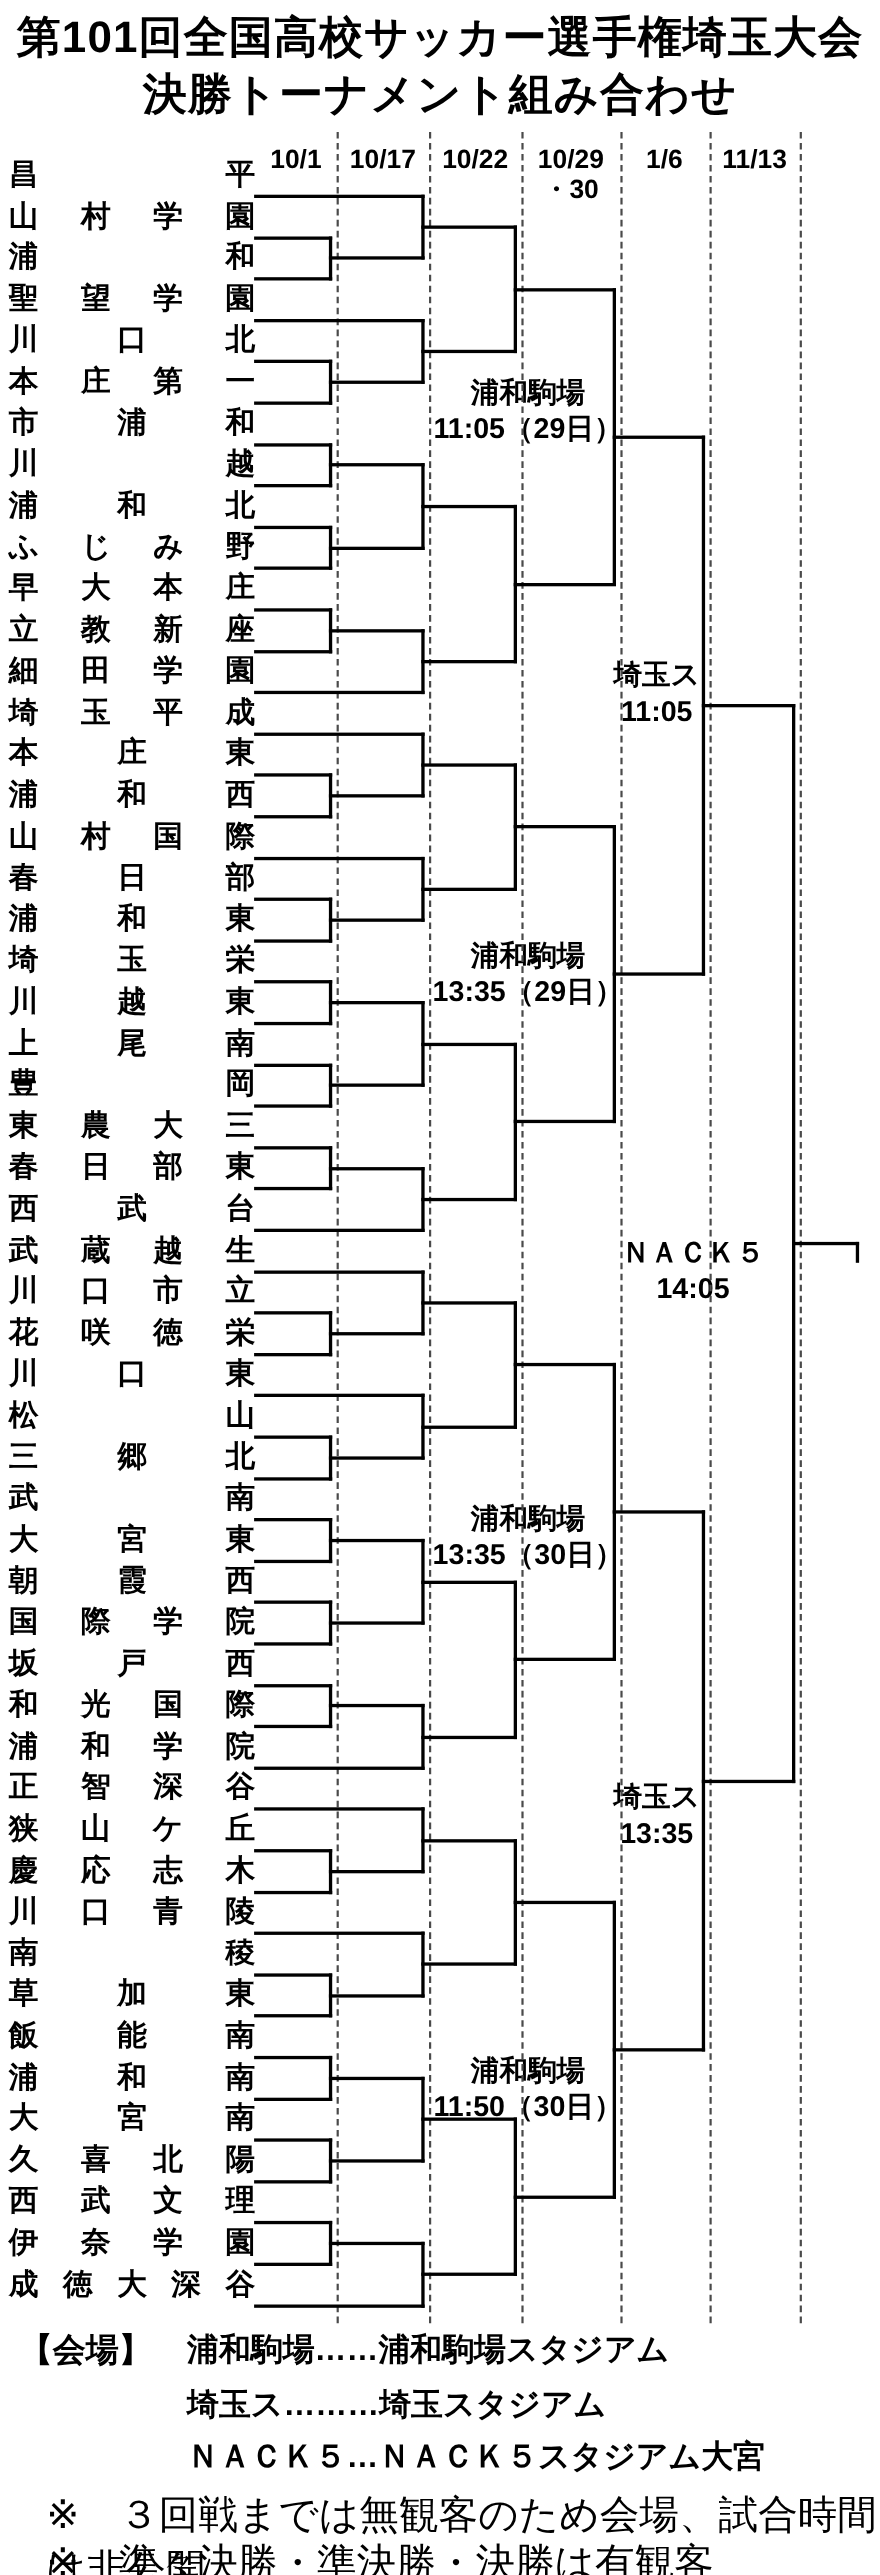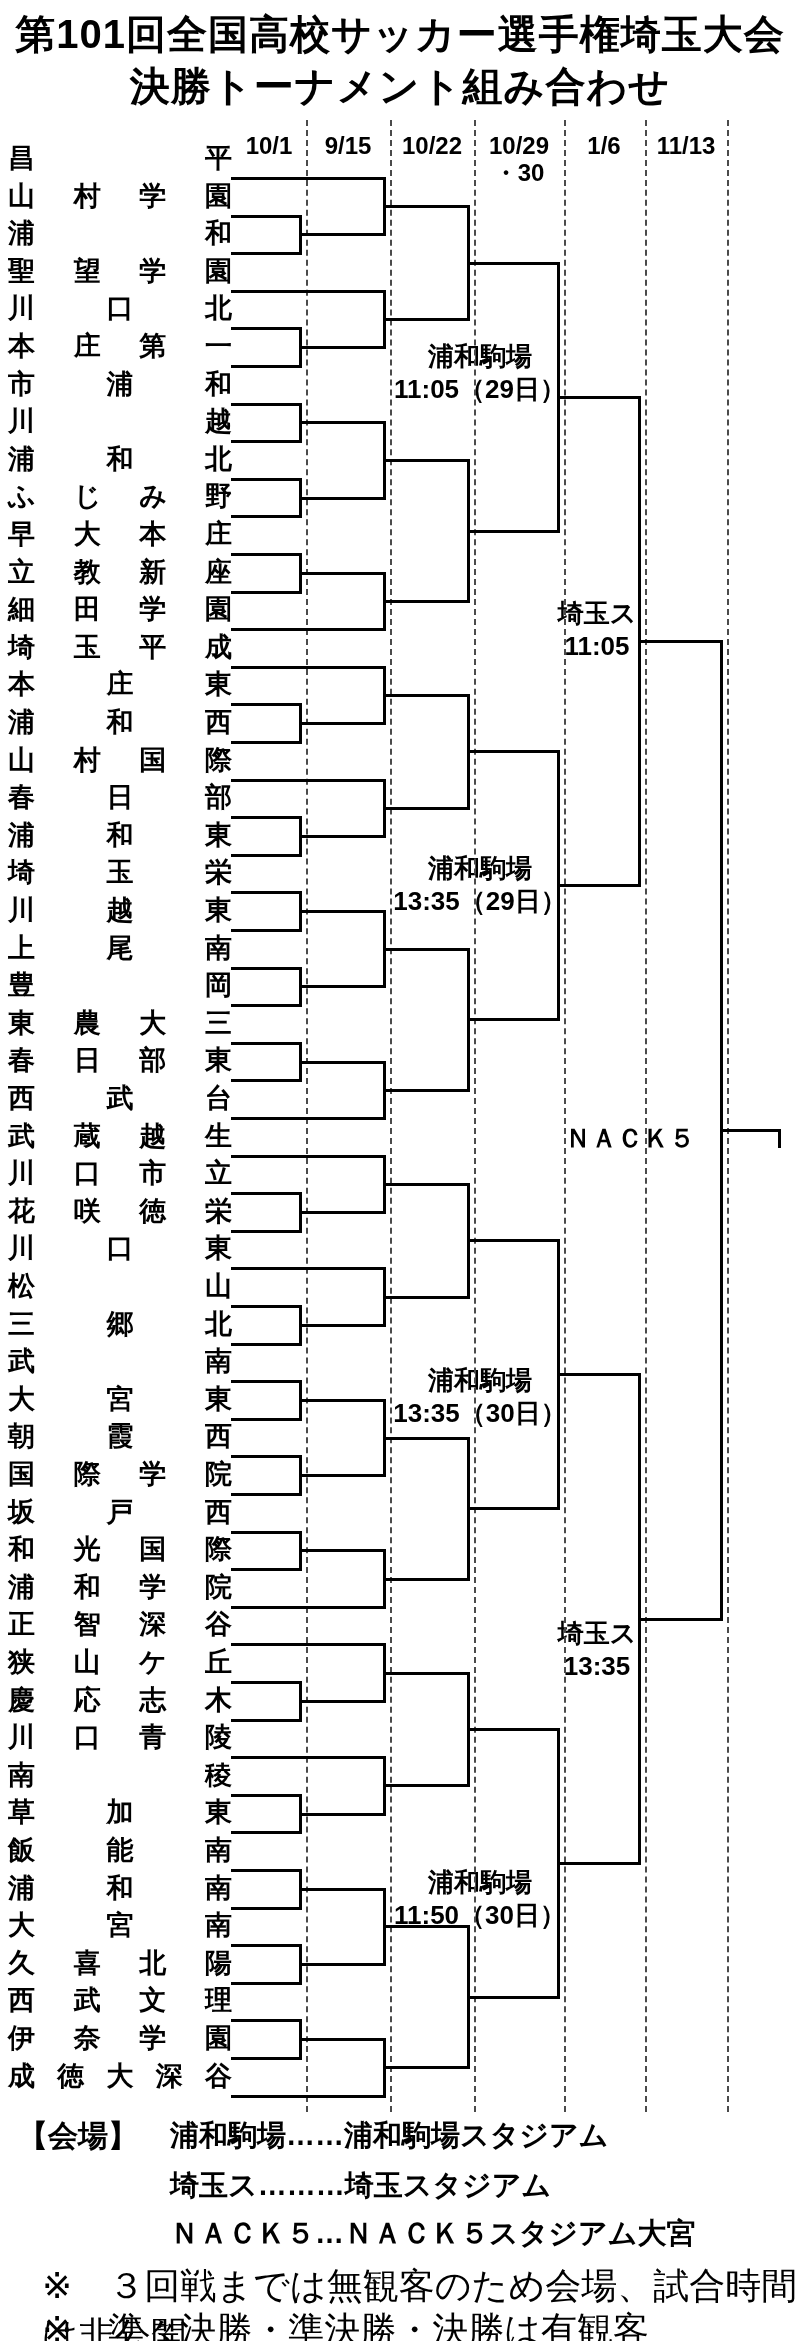--- a/index.html
+++ b/index.html
@@ -46,20 +46,21 @@
   <div class="annot a2">
     <div>埼玉ス</div>
     <div>11:05</div>
   </div>
   <div class="annot a3">
     <div>浦和駒場</div>
     <div>13:35（29日）</div>
   </div>
   <div class="annot a4">
     <div>ＮＡＣＫ５</div>
+    <div>14:05</div>
   </div>
   <div class="annot a5">
     <div>浦和駒場</div>
     <div>13:35（30日）</div>
   </div>
   <div class="annot a6">
     <div>埼玉ス</div>
     <div>13:35</div>
   </div>
   <div class="annot a7">
@@ -74,21 +75,21 @@
   <div class="note n0">※　３回戦までは無観客のため会場、試合時間は非公開</div>
   <div class="note n1">※　準々決勝・準決勝・決勝は有観客</div>
 
 <div class="vsep" style="left: 306px;"></div>
     <div class="vsep" style="left: 390px;"></div>
     <div class="vsep" style="left: 474px;"></div>
     <div class="vsep" style="left: 564px;"></div>
     <div class="vsep" style="left: 645px;"></div>
     <div class="vsep" style="left: 727px;"></div>
     <div class="date-label" style="left: 209px;">10/1</div>
-    <div class="date-label" style="left: 288px;">9/15</div>
+    <div class="date-label" style="left: 288px;">10/17</div>
     <div class="date-label" style="left: 372px;">10/22</div>
     <div class="date-label" style="left: 459px;">
       <div>10/29</div>
       <div>・30</div>
     </div>
     <div class="date-label" style="left: 544px;">1/6</div>
     <div class="date-label" style="left: 626px;">11/13</div>
     <div class="team" style="top: 142px;">
       <span>昌</span>
       <span>平</span>

